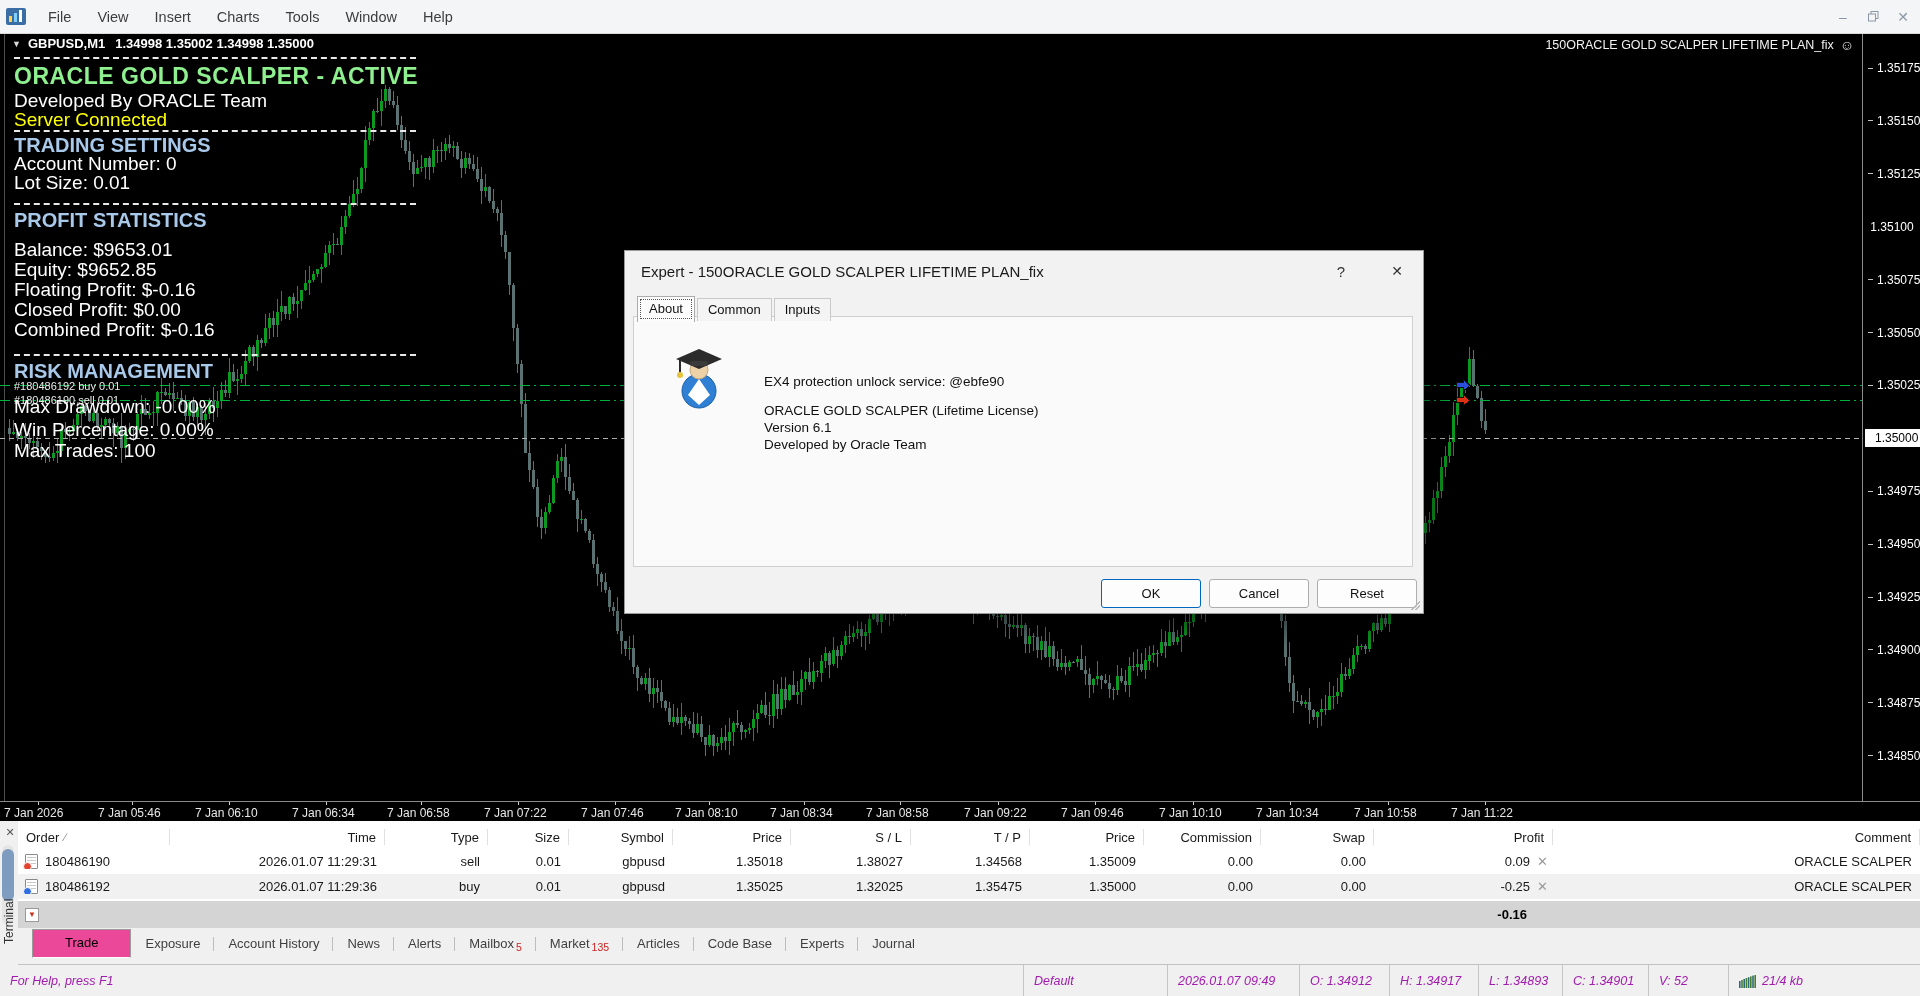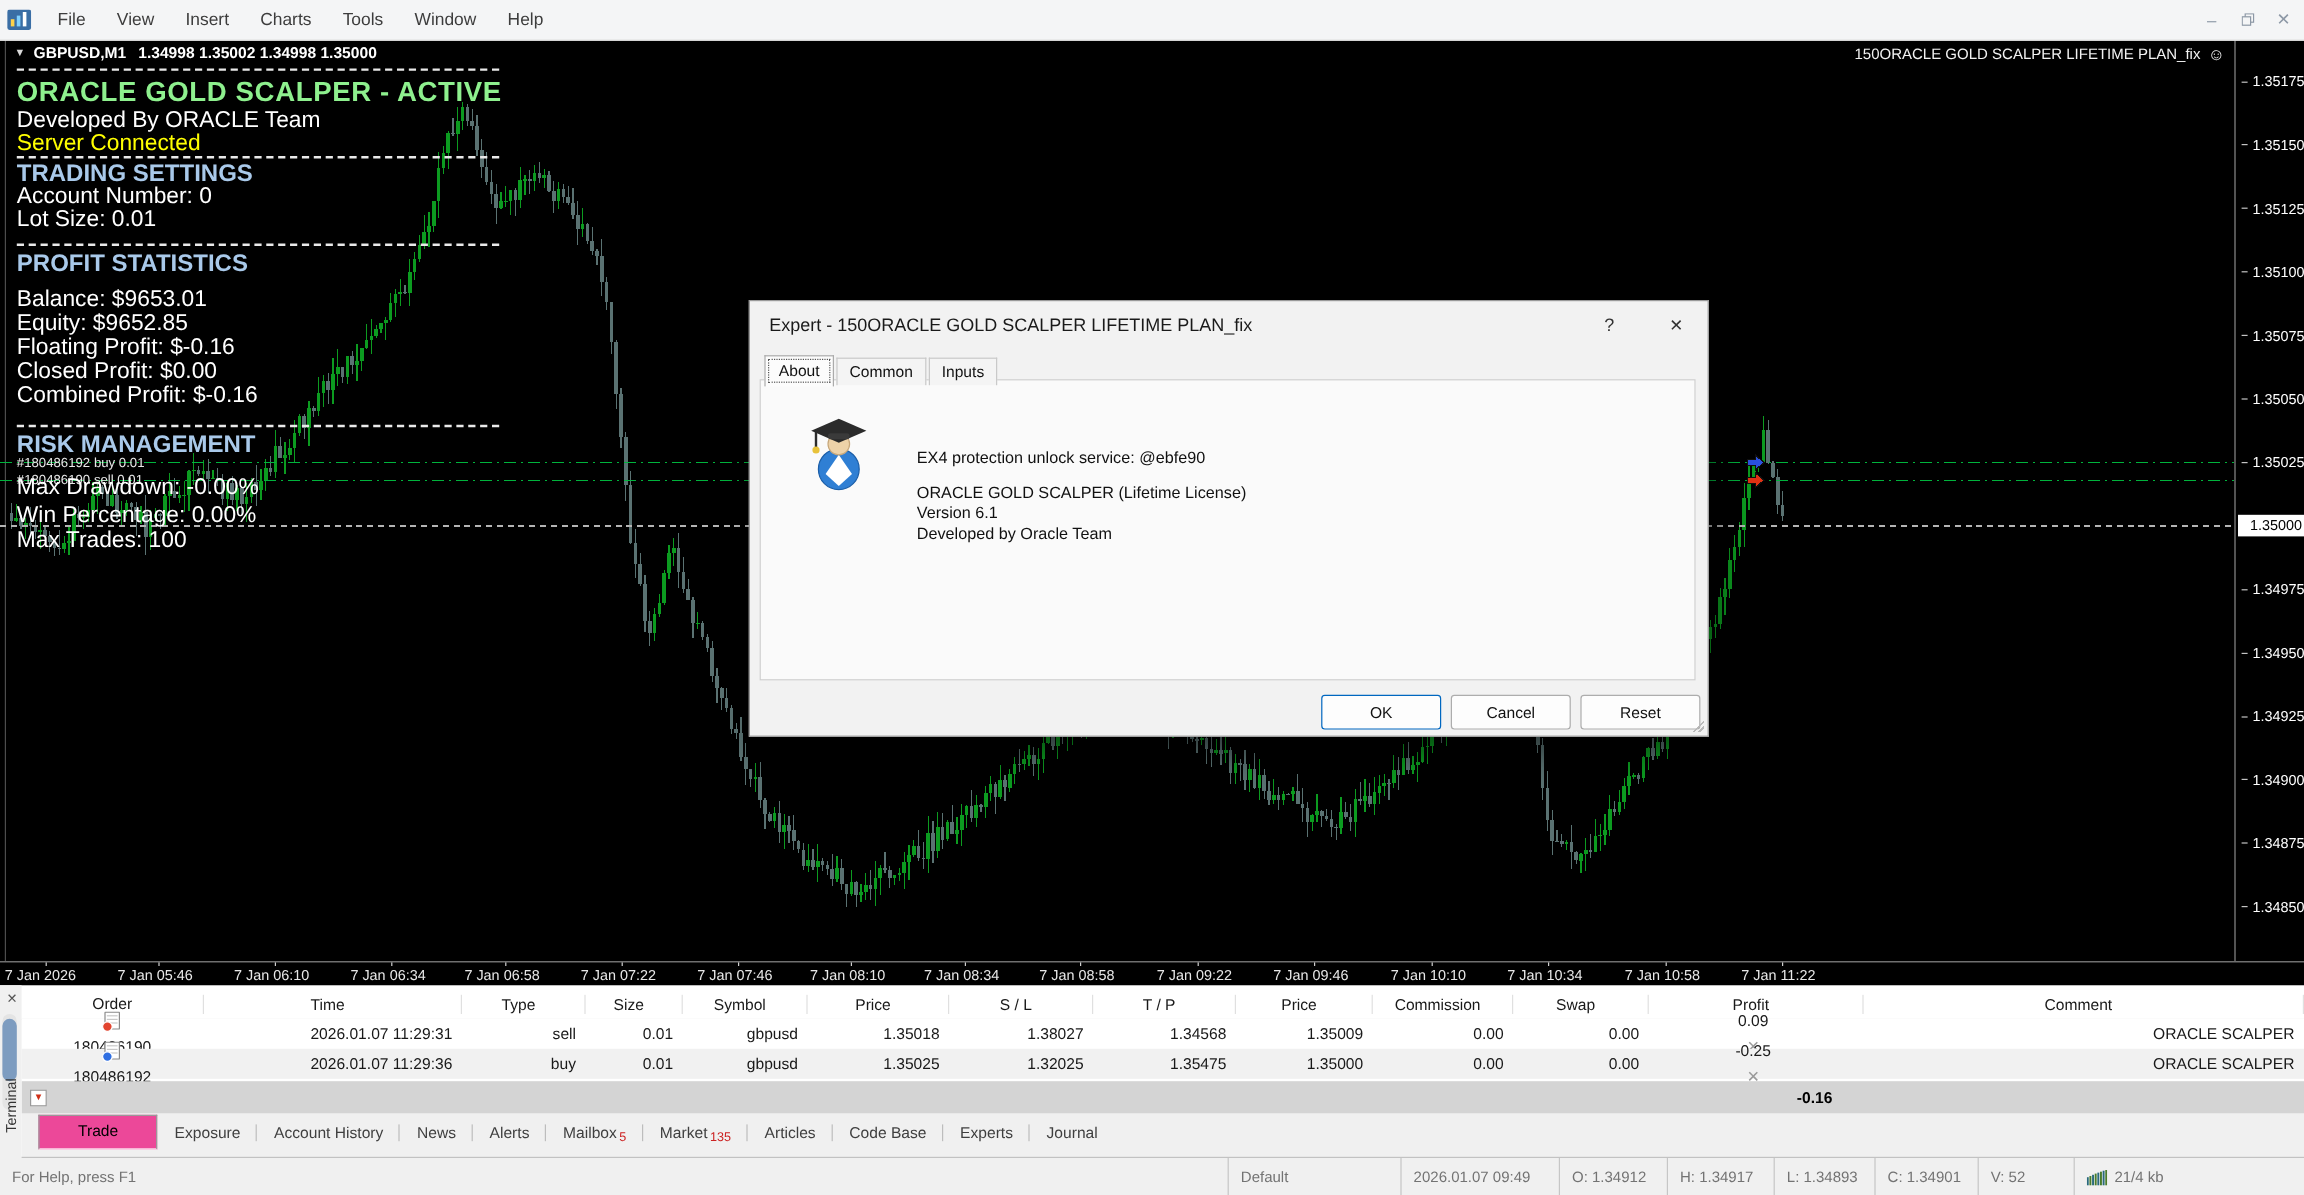--- a/index.html
+++ b/index.html
@@ -79,21 +79,21 @@
                font-size:12px;color:#333;display:flex;align-items:center;justify-content:center;z-index:5;}
   .trow{position:absolute;left:18px;width:1902px;display:grid;
         grid-template-columns:152px 215px 103px 81px 104px 118px 120px 119px 114px 117px 113px 179px 1fr;align-items:center;}
   .thead{top:4px;height:24px;border-bottom:1px solid #e3e3e3;}
   .thead .cell{font-size:13px;color:#333;}
   .thead .cell{border-right:1px solid #e0e0e0;height:16px;display:flex;align-items:center;justify-content:flex-end;padding-right:8px;}
   .thead .cell.first{justify-content:flex-start;padding-left:8px;}
   .sort{color:#888;font-size:11px;margin-left:5px;}
   .r0{top:28px;height:25px;background:#fff;}
   .r1{top:53px;height:25px;background:#f1f1f1;}
-  .trow .cell{font-size:13px;color:#191919;text-align:right;padding-right:8px;overflow:hidden;white-space:nowrap;flex-direction:column;}
+  .trow .cell{font-size:13px;color:#191919;text-align:right;padding-right:8px;overflow:hidden;white-space:nowrap;}
   .cell.order{display:flex;align-items:center;gap:7px;text-align:left;padding-left:7px;}
   .doc-icon{width:11px;height:13px;background:#fff;border:1px solid #8a8a8a;border-radius:1px;position:relative;flex:0 0 auto;}
   .doc-icon::before{content:"";position:absolute;left:1px;top:2px;right:1px;height:1px;background:#c9c9c9;box-shadow:0 3px 0 #c9c9c9,0 6px 0 #c9c9c9;}
   .doc-icon::after{content:"";position:absolute;left:-3px;bottom:-3px;width:7px;height:7px;border-radius:50%;border:1px solid #fff;}
   .doc-icon.red::after{background:#e2442f;}
   .doc-icon.blue::after{background:#2f6fe2;}
   .cell.profit{display:flex;align-items:center;justify-content:flex-end;gap:7px;padding-right:5px;}
   .pclose{color:#9a9a9a;font-size:13px;}
   #summary{position:absolute;left:18px;top:80px;width:1902px;height:27px;background:#d4d4d4;display:grid;
            grid-template-columns:152px 215px 103px 81px 104px 118px 120px 119px 114px 117px 113px 179px 1fr;align-items:center;}
@@ -103,21 +103,21 @@
   #term-tabs{position:absolute;left:18px;top:107px;width:1902px;height:37px;background:#f0f0f0;display:flex;align-items:flex-start;padding-left:14px;box-sizing:border-box;}
   .ttab{position:relative;font-size:13px;color:#3f3f3f;padding:6px 14px 5px;margin-top:2px;}
   .ttab::after{content:"";position:absolute;right:0;top:7px;height:14px;width:1px;background:#bdbdbd;}
   .ttab:last-child::after{display:none;}
   .ttab.active{background:#ec4899;border:1px solid #9a9a9a;border-bottom:1px solid #fff;color:#000;padding:5px 32px 7px;margin-top:1px;z-index:2;}
   .ttab.active::after{display:none;}
   .tbadge{color:#cc2222;font-size:10.5px;vertical-align:-3px;margin-left:2px;}
 
   
   #statusbar{position:absolute;left:0;top:964px;width:1920px;height:32px;background:#f0f0f0;border-top:1px solid #c2c2c2;
-             display:flex;align-items:stretch;font-size:12.5px;color:#737373;}
+             display:flex;align-items:stretch;font-size:12.5px;color:#a21caf;font-style:italic;}
   #sb-help{flex:1 1 auto;display:flex;align-items:center;padding-left:10px;}
   .sb-sec{border-left:1px solid #c6c6c6;display:flex;align-items:center;padding-left:10px;box-sizing:border-box;flex:0 0 auto;}
   #sb-profile{width:144px;} #sb-date{width:132px;} #sb-o{width:90px;} #sb-h{width:89px;}
   #sb-l{width:84px;} #sb-c{width:86px;} #sb-v{width:80px;} #sb-kb{width:132px;gap:6px;} #sb-fill{width:60px;border-left:none;}
 </style>
 </head>
 <body>
 
 <div id="app">
 
@@ -940,21 +940,21 @@
           <span>1.35175</span>
         </div>
         <div class="ptick" style="top: 80.9px;">
           <span class="pdash"></span>
           <span>1.35150</span>
         </div>
         <div class="ptick" style="top: 133.8px;">
           <span class="pdash"></span>
           <span>1.35125</span>
         </div>
-        <div class="ptick" style="top: 186.7px;">
+        <div class="ptick" style="top: 186.7px; flex-direction: column;">
           <span class="pdash"></span>
           <span>1.35100</span>
         </div>
         <div class="ptick" style="top: 239.6px;">
           <span class="pdash"></span>
           <span>1.35075</span>
         </div>
         <div class="ptick" style="top: 292.5px;">
           <span class="pdash"></span>
           <span>1.35050</span>

